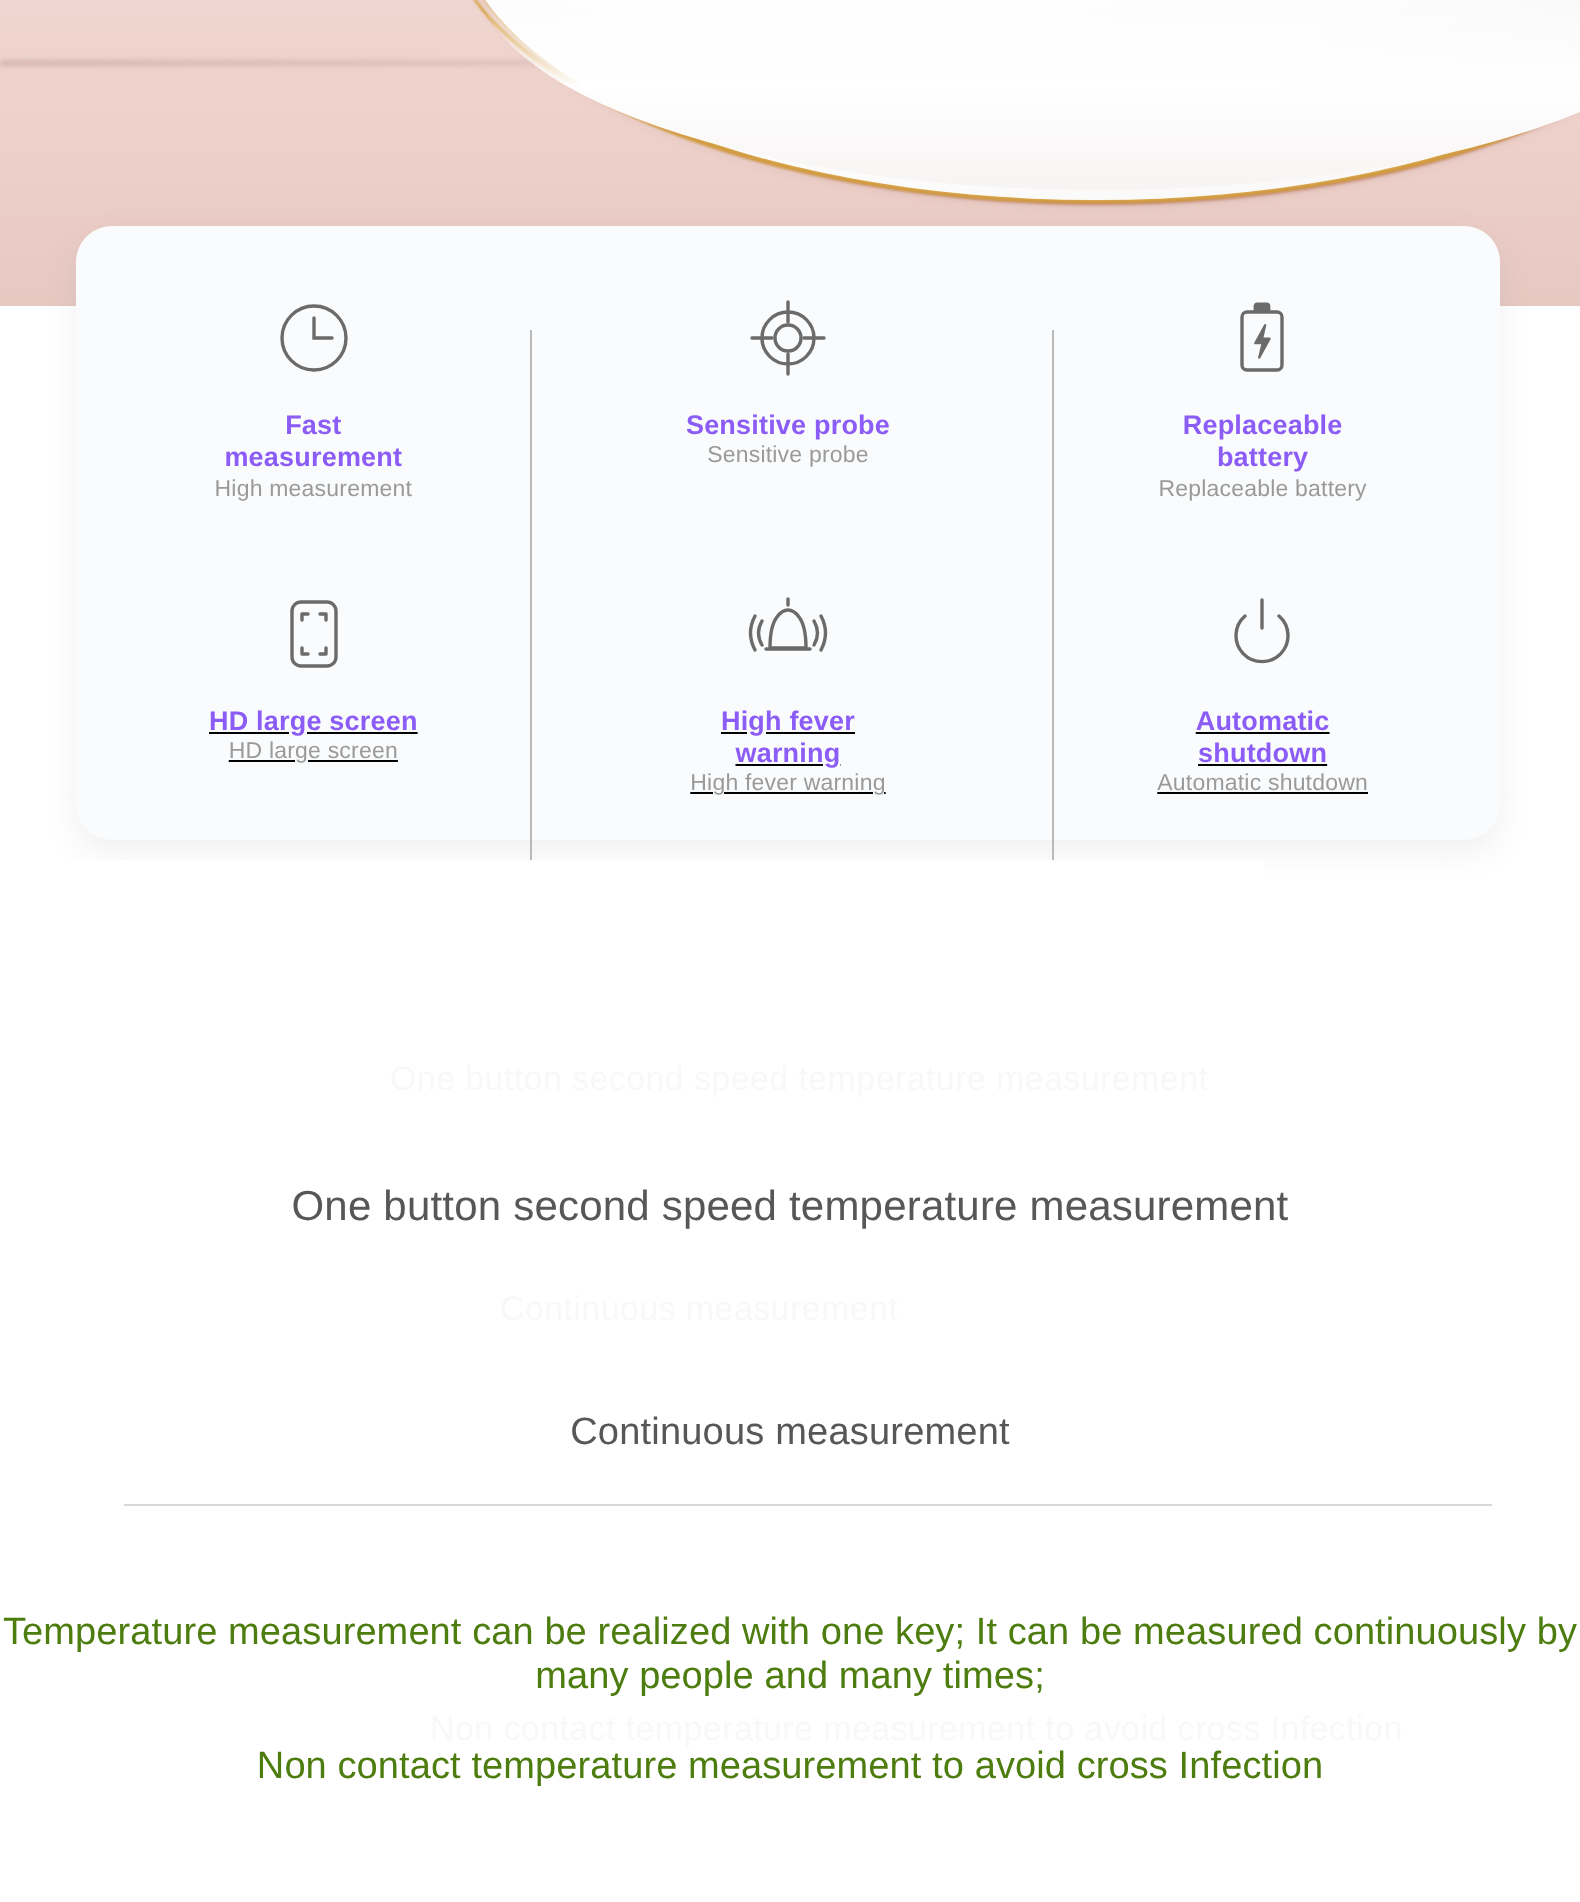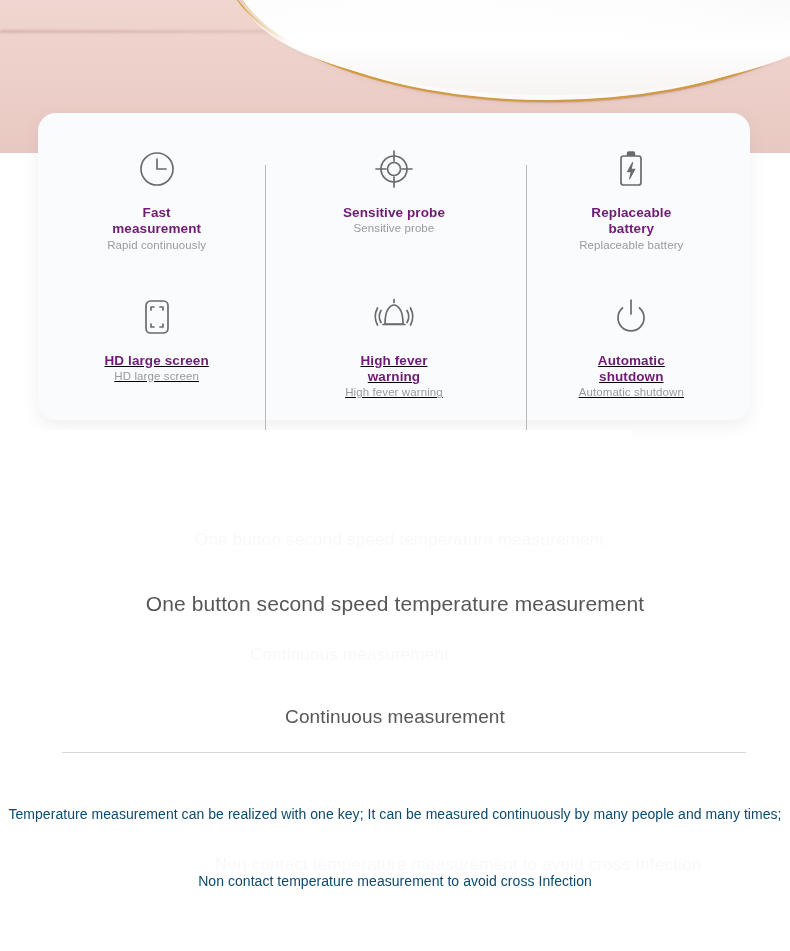--- a/index.html
+++ b/index.html
@@ -115,21 +115,21 @@
   .feature-cell.row2 { padding-top: 24px; text-decoration: underline; }
   .ficon {
     width: 52px; height: 52px;
     display: flex; align-items: center; justify-content: center;
     margin-bottom: 10px;
   }
   .ficon svg { display: block; }
   .ftitle {
     font-size: 13.5px;
     font-weight: bold;
-    color: #701a75;
+    color: #8b5cf6;
     text-align: center;
     line-height: 1.22;
     max-width: 120px;
     letter-spacing: .1px;
   }
   .fsub {
     font-size: 11.5px;
     color: #9a9a9a;
     text-align: center;
     margin-top: 1px;
@@ -188,22 +188,22 @@
     position: absolute;
     left: 62px; top: 322px;
     width: 684px; height: 1px;
     background: #d8d8d8;
   }
   .promo-line {
     position: absolute;
     left: 0;
     width: 790px;
     text-align: center;
-    font-size: 14px;
-    color: #0c4a6e;
+    font-size: 19px;
+    color: #4d7c0f;
     letter-spacing: .05px;
   }
   .promo-line.l1 { top: 376px; }
   .promo-line.l2 { top: 443px; }
 </style>
 </head>
 <body>
 
 <div class="hero">
   <div class="hero-bg"></div>
@@ -228,21 +228,21 @@
   <div class="feature-grid">
 
     <div class="feature-cell">
       <div class="ficon">
         <svg width="44" height="44" viewBox="0 0 44 44" fill="none" stroke="#6b6b6b" stroke-width="1.7" stroke-linecap="round">
           <circle cx="22" cy="22" r="16"></circle>
           <path d="M22 12 L22 22 L31 22"></path>
         </svg>
       </div>
       <div class="ftitle">Fast measurement</div>
-      <div class="fsub">Rapid continuously</div>
+      <div class="fsub">High measurement</div>
     </div>
 
     <div class="feature-cell">
       <div class="ficon">
         <svg width="44" height="44" viewBox="0 0 44 44" fill="none" stroke="#6b6b6b" stroke-width="1.7" stroke-linecap="round">
           <circle cx="22" cy="22" r="13"></circle>
           <circle cx="22" cy="22" r="6.5"></circle>
           <path d="M22 4 L22 14"></path>
           <path d="M22 30 L22 40"></path>
           <path d="M4 22 L14 22"></path>

